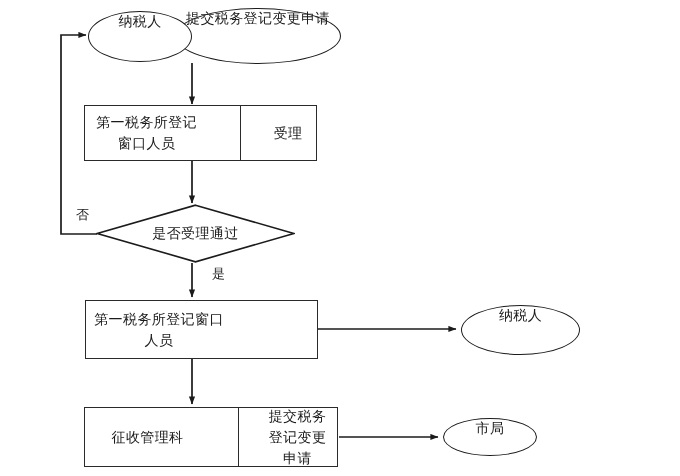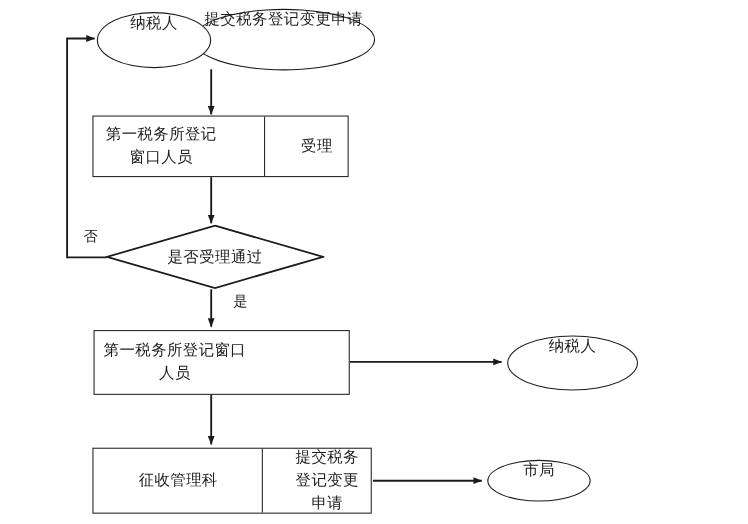--- a/index.html
+++ b/index.html
@@ -59,21 +59,21 @@
     display: flex;
     align-items: center;
     box-sizing: border-box;
     padding: 0 8px;
   }
   .boxrow .cell.center {
     justify-content: center;
     text-align: center;
   }
   .boxrow .cell.left {
-    justify-content: flex-end;
+    justify-content: center;
     text-align: left;
   }
   .boxrow .cell + .cell {
     border-left: 1.4px solid #2a2a2a;
     padding-left: 27px;
   }
   .boxrow .txt {
     font-size: 14px;
     color: #1b1b1b;
     line-height: 1.5;

